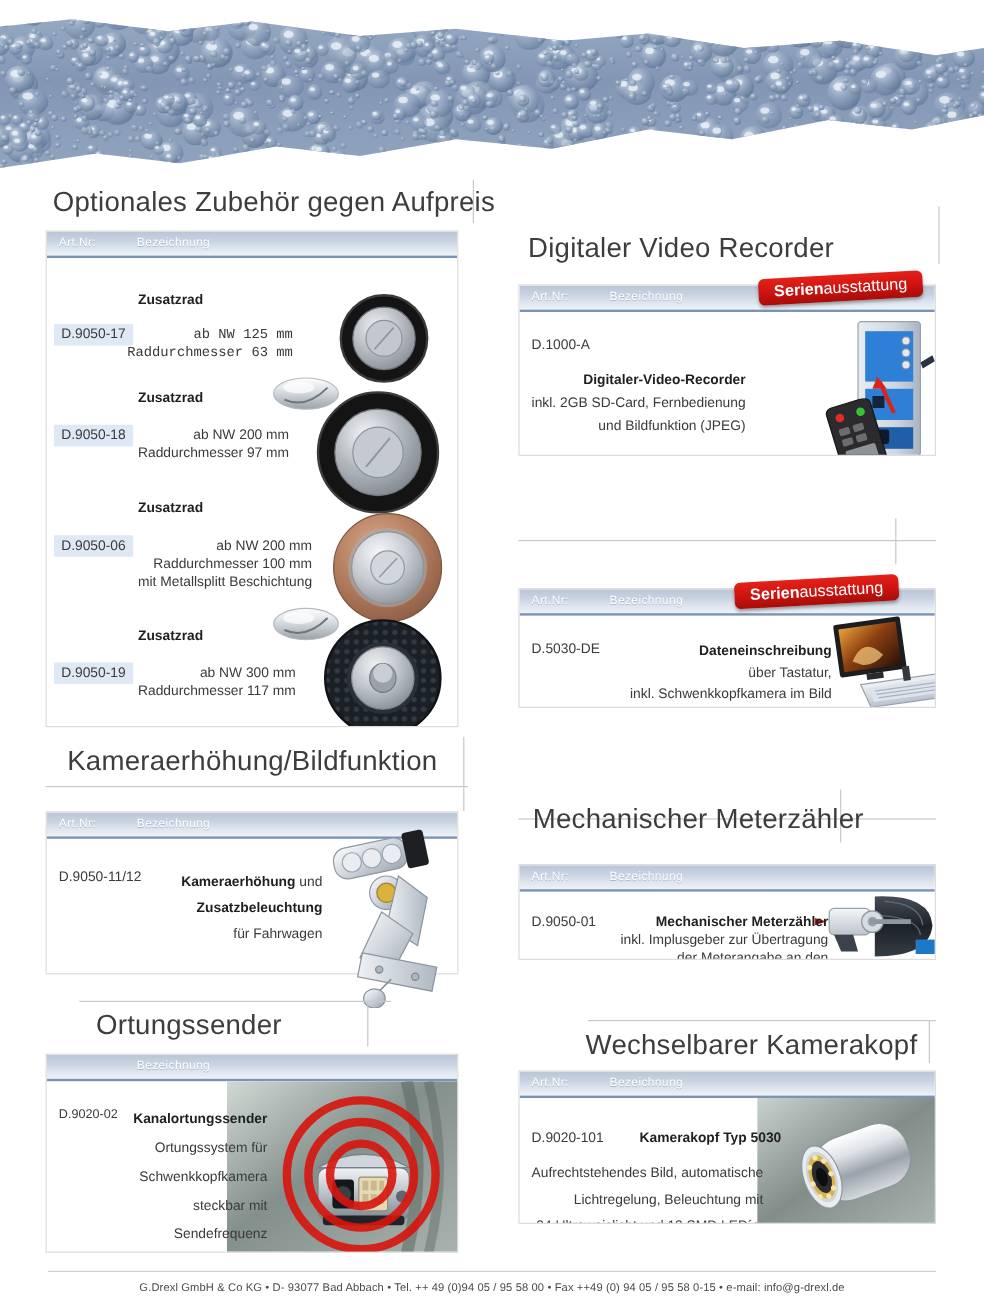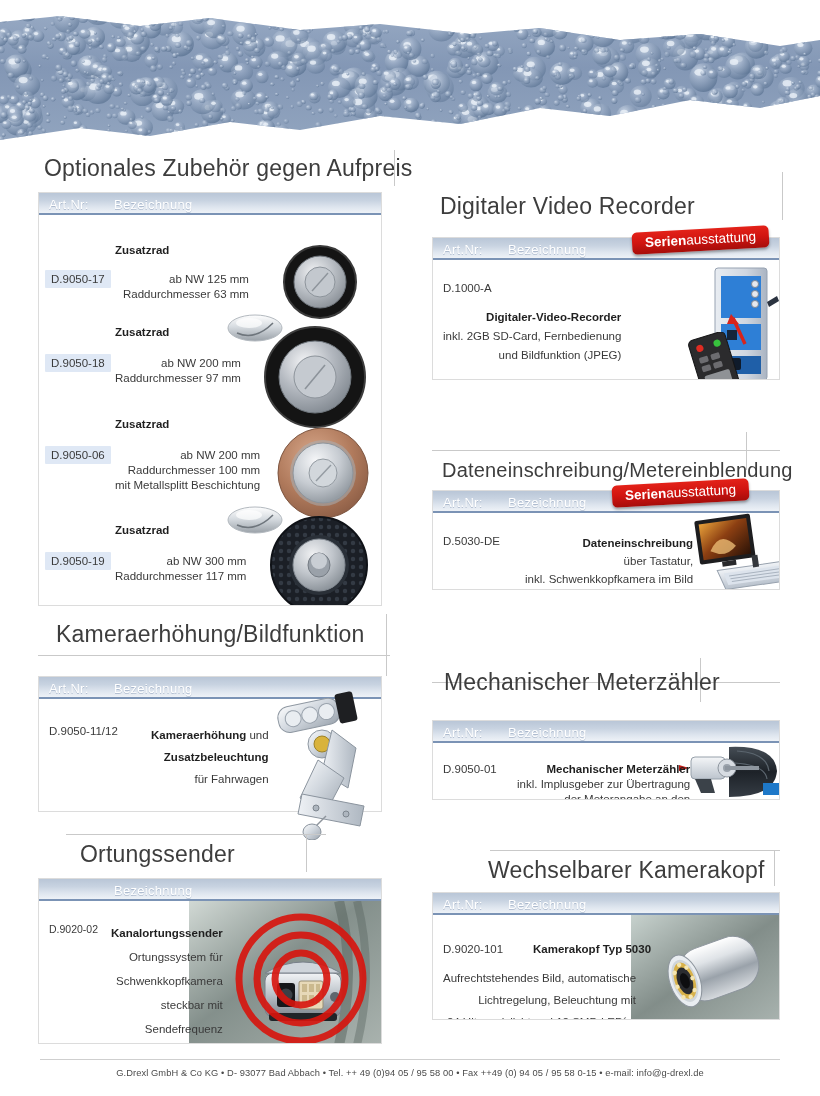--- a/index.html
+++ b/index.html
@@ -37,21 +37,21 @@
   }
   .thead{
     position:relative;
     height:22px;
     background:linear-gradient(to bottom,#b9c6d7 0%,#c8d3e1 38%,#dfe6ef 72%,#eef2f7 100%);
     border-bottom:2px solid #7b93b5;
     box-sizing:border-box;
   }
   .thead .th{
     position:absolute;top:4px;
-    font-size:13px;color:#ffffff;
+    font-size:10px;color:#ffffff;
     letter-spacing:.3px;
     text-shadow:0 1px 0 rgba(120,140,170,.45);
   }
   .th-art{left:10px;}
   .th-bez{left:75px;}
 
   .tbody{position:relative;}
 
   .artnr{
     position:absolute;
@@ -1963,21 +1963,21 @@
           <ellipse cx="50" cy="50" rx="11" ry="12" fill="#9aa1a9" stroke="#747b83" stroke-width="1"></ellipse>
           <ellipse cx="50" cy="46" rx="8" ry="8" fill="#c9ced4"></ellipse>
         </svg>
       </div>
 
       <div>
         <div class="desc" style="left:76px;top:28px;">
           <b>Zusatzrad</b>
         </div>
         <div class="artnr hl" style="left:6px;top:55px;">D.9050-17</div>
-        <div class="desc" style="left:84px;top:57px;">
+        <div class="desc" style="left:67px;top:57px;font-family:Liberation Mono, monospace;">
           <span class="ln">ab NW 125 mm</span>
           <span class="ln">Raddurchmesser 63 mm</span>
         </div>
       </div>
 
       <div>
         <div class="desc" style="left:76px;top:110px;">
           <b>Zusatzrad</b>
         </div>
         <div class="artnr hl" style="left:6px;top:139px;">D.9050-18</div>
@@ -2069,21 +2069,20 @@
       </div>
     </div>
   </div>
 
   <div class="ribbon" style="left:632px;top:229px;">
     <span class="b">Serien</span><span class="r">ausstattung</span>
   </div>
 
   <div class="hline" style="left:432px;top:450px;width:348px;"></div>
   <div class="vline" style="left:746px;top:432px;height:38px;"></div>
-  <div class="sec-head" style="position:absolute;left:442px;top:459px;font-size:20px;">Dateneinschreibung/Metereinblendung</div>
 
   <div class="card" style="left:432px;top:490px;width:348px;height:100px;">
     <div class="thead">
       <span class="th th-art">Art.Nr:</span>
       <span class="th th-bez">Bezeichnung</span>
     </div>
     <div class="tbody">
       <div class="img" style="left:260px;top:0px;">
         <svg width="96" height="84" viewBox="0 0 96 84">
           <defs>

